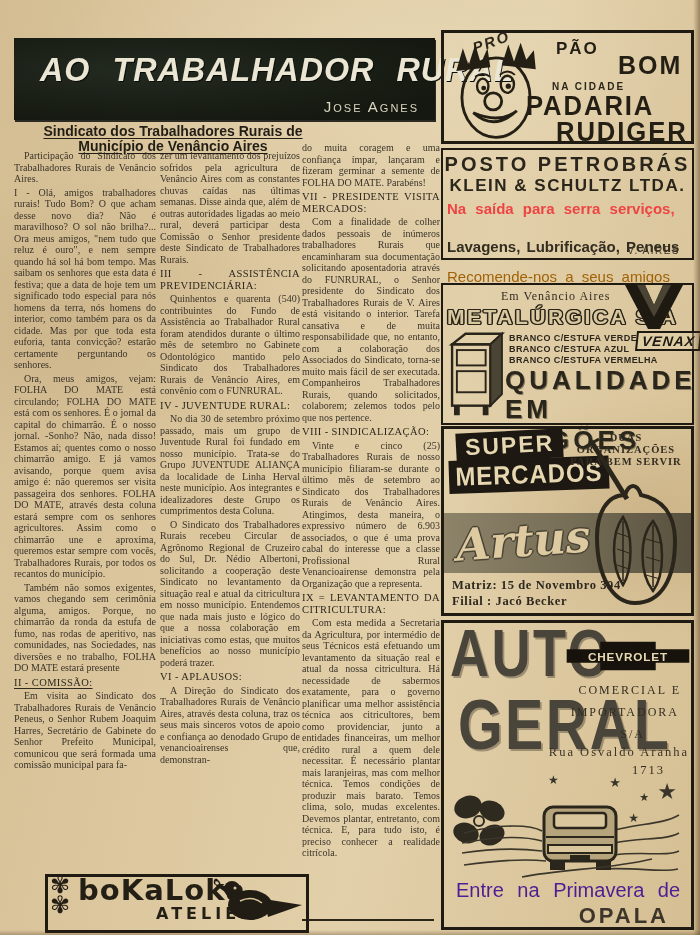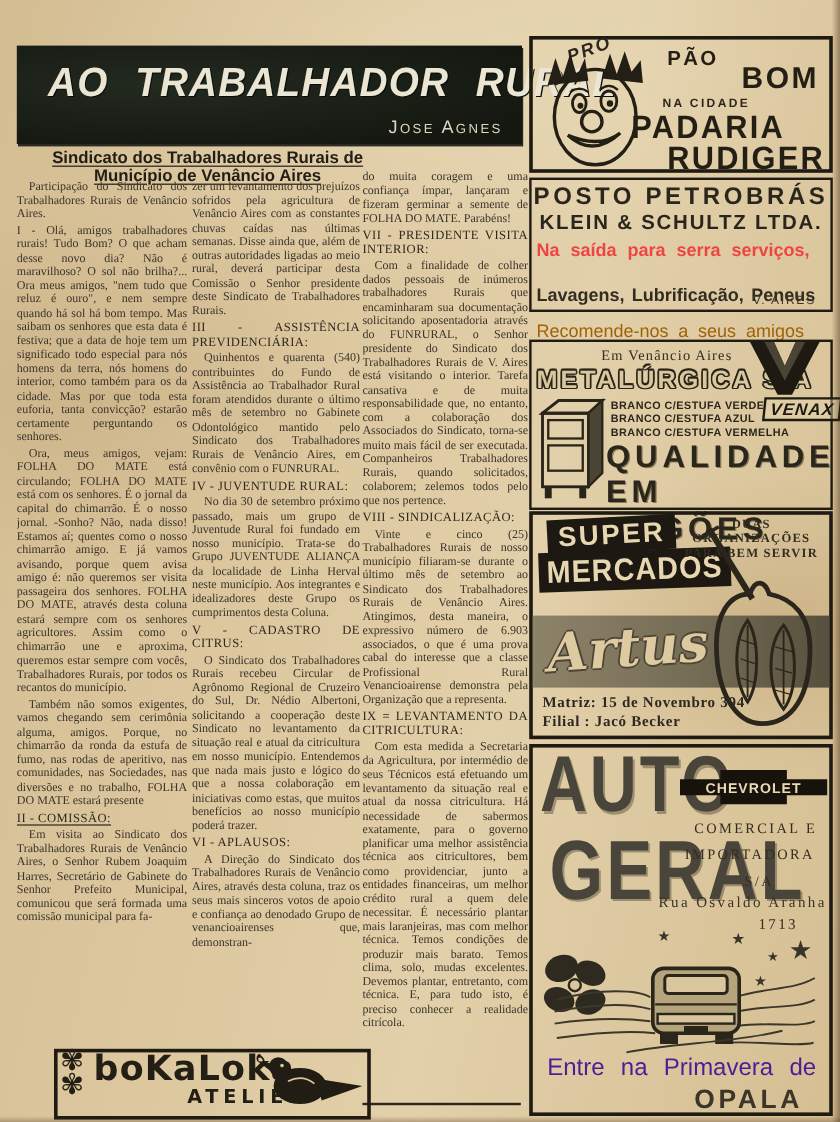--- a/index.html
+++ b/index.html
@@ -153,38 +153,37 @@
   <div>Sindicato dos Trabalhadores Rurais de</div>
   <div>Município de Venâncio Aires</div>
 </div>
 
 <div class="col col-1">
   <p class="para">Participação do Sindicato dos Trabalhadores Rurais de Venâncio Aires.</p>
   <p class="para noindent">I - Olá, amigos trabalhadores rurais! Tudo Bom? O que acham desse novo dia? Não é maravilhoso? O sol não brilha?... Ora meus amigos, "nem tudo que reluz é ouro", e nem sempre quando há sol há bom tempo. Mas saibam os senhores que esta data é festiva; que a data de hoje tem um significado todo especial para nós homens da terra, nós homens do interior, como também para os da cidade. Mas por que toda esta euforia, tanta convicção? estarão certamente perguntando os senhores.</p>
   <p class="para">Ora, meus amigos, vejam: FOLHA DO MATE está circulando; FOLHA DO MATE está com os senhores. É o jornal da capital do chimarrão. É o nosso jornal. -Sonho? Não, nada disso! Estamos aí; quentes como o nosso chimarrão amigo. E já vamos avisando, porque quem avisa amigo é: não queremos ser visita passageira dos senhores. FOLHA DO MATE, através desta coluna estará sempre com os senhores agricultores. Assim como o chimarrão une e aproxima, queremos estar sempre com vocês, Trabalhadores Rurais, por todos os recantos do município.</p>
   <p class="para">Também não somos exigentes, vamos chegando sem cerimônia alguma, amigos. Porque, no chimarrão da ronda da estufa de fumo, nas rodas de aperitivo, nas comunidades, nas Sociedades, nas diversões e no trabalho, FOLHA DO MATE estará presente</p>
   <p class="sechead ul">II - COMISSÃO:</p>
-  <p class="para">Em visita ao Sindicato dos Trabalhadores Rurais de Venâncio Aires, o Senhor Rubem Joaquim Harres, Secretário de Gabinete do Senhor Prefeito Municipal, comunicou que será formada uma comissão municipal para fa-</p>
+  <p class="para">Em visita ao Sindicato dos Trabalhadores Rurais de Venâncio Peneus, o Senhor Rubem Joaquim Harres, Secretário de Gabinete do Senhor Prefeito Municipal, comunicou que será formada uma comissão municipal para fa-</p>
 </div>
 
 <div class="col col-2">
   <p class="para noindent">zer um levantamento dos prejuízos sofridos pela agricultura de Venâncio Aires com as constantes chuvas caídas nas últimas semanas. Disse ainda que, além de outras autoridades ligadas ao meio rural, deverá participar desta Comissão o Senhor presidente deste Sindicato de Trabalhadores Rurais.</p>
   <p class="sechead">III - ASSISTÊNCIA PREVIDENCIÁRIA:</p>
   <p class="para">Quinhentos e quarenta (540) contribuintes do Fundo de Assistência ao Trabalhador Rural foram atendidos durante o último mês de setembro no Gabinete Odontológico mantido pelo Sindicato dos Trabalhadores Rurais de Venâncio Aires, em convênio com o FUNRURAL.</p>
   <p class="sechead">IV - JUVENTUDE RURAL:</p>
   <p class="para">No dia 30 de setembro próximo passado, mais um grupo de Juventude Rural foi fundado em nosso município. Trata-se do Grupo JUVENTUDE ALIANÇA da localidade de Linha Herval neste município. Aos integrantes e idealizadores deste Grupo os cumprimentos desta Coluna.</p>
-  <p class="sechead">V - CADASTRO DE CITRUS:</p>
   <p class="para">O Sindicato dos Trabalhadores Rurais recebeu Circular de Agrônomo Regional de Cruzeiro do Sul, Dr. Nédio Albertoni, solicitando a cooperação deste Sindicato no levantamento da situação real e atual da citricultura em nosso município. Entendemos que nada mais justo e lógico do que a nossa colaboração em iniciativas como estas, que muitos benefícios ao nosso município poderá trazer.</p>
   <p class="sechead">VI - APLAUSOS:</p>
   <p class="para">A Direção do Sindicato dos Trabalhadores Rurais de Venâncio Aires, através desta coluna, traz os seus mais sinceros votos de apoio e confiança ao denodado Grupo de venancioairenses que, demonstran-</p>
 </div>
 
 <div class="col col-3">
   <p class="para noindent">do muita coragem e uma confiança ímpar, lançaram e fizeram germinar a semente de FOLHA DO MATE. Parabéns!</p>
-  <p class="sechead">VII - PRESIDENTE VISITA INTERIOR:</p>
+  <p class="sechead">VII - PRESIDENTE VISITA MERCADOS:</p>
   <p class="para">Com a finalidade de colher dados pessoais de inúmeros trabalhadores Rurais que encaminharam sua documentação solicitando aposentadoria através do FUNRURAL, o Senhor presidente do Sindicato dos Trabalhadores Rurais de V. Aires está visitando o interior. Tarefa cansativa e de muita responsabilidade que, no entanto, com a colaboração dos Associados do Sindicato, torna-se muito mais fácil de ser executada. Companheiros Trabalhadores Rurais, quando solicitados, colaborem; zelemos todos pelo que nos pertence.</p>
   <p class="sechead">VIII - SINDICALIZAÇÃO:</p>
   <p class="para">Vinte e cinco (25) Trabalhadores Rurais de nosso município filiaram-se durante o último mês de setembro ao Sindicato dos Trabalhadores Rurais de Venâncio Aires. Atingimos, desta maneira, o expressivo número de 6.903 associados, o que é uma prova cabal do interesse que a classe Profissional Rural Venancioairense demonstra pela Organização que a representa.</p>
   <p class="sechead">IX = LEVANTAMENTO DA CITRICULTURA:</p>
   <p class="para">Com esta medida a Secretaria da Agricultura, por intermédio de seus Técnicos está efetuando um levantamento da situação real e atual da nossa citricultura. Há necessidade de sabermos exatamente, para o governo planificar uma melhor assistência técnica aos citricultores, bem como providenciar, junto a entidades financeiras, um melhor crédito rural a quem dele necessitar. É necessário plantar mais laranjeiras, mas com melhor técnica. Temos condições de produzir mais barato. Temos clima, solo, mudas excelentes. Devemos plantar, entretanto, com técnica. E, para tudo isto, é preciso conhecer a realidade citrícola.</p>
 </div>
 <div class="endrule"></div>
 
 <div class="ad ad-bokaloka">
   <div class="bk-flowers">

